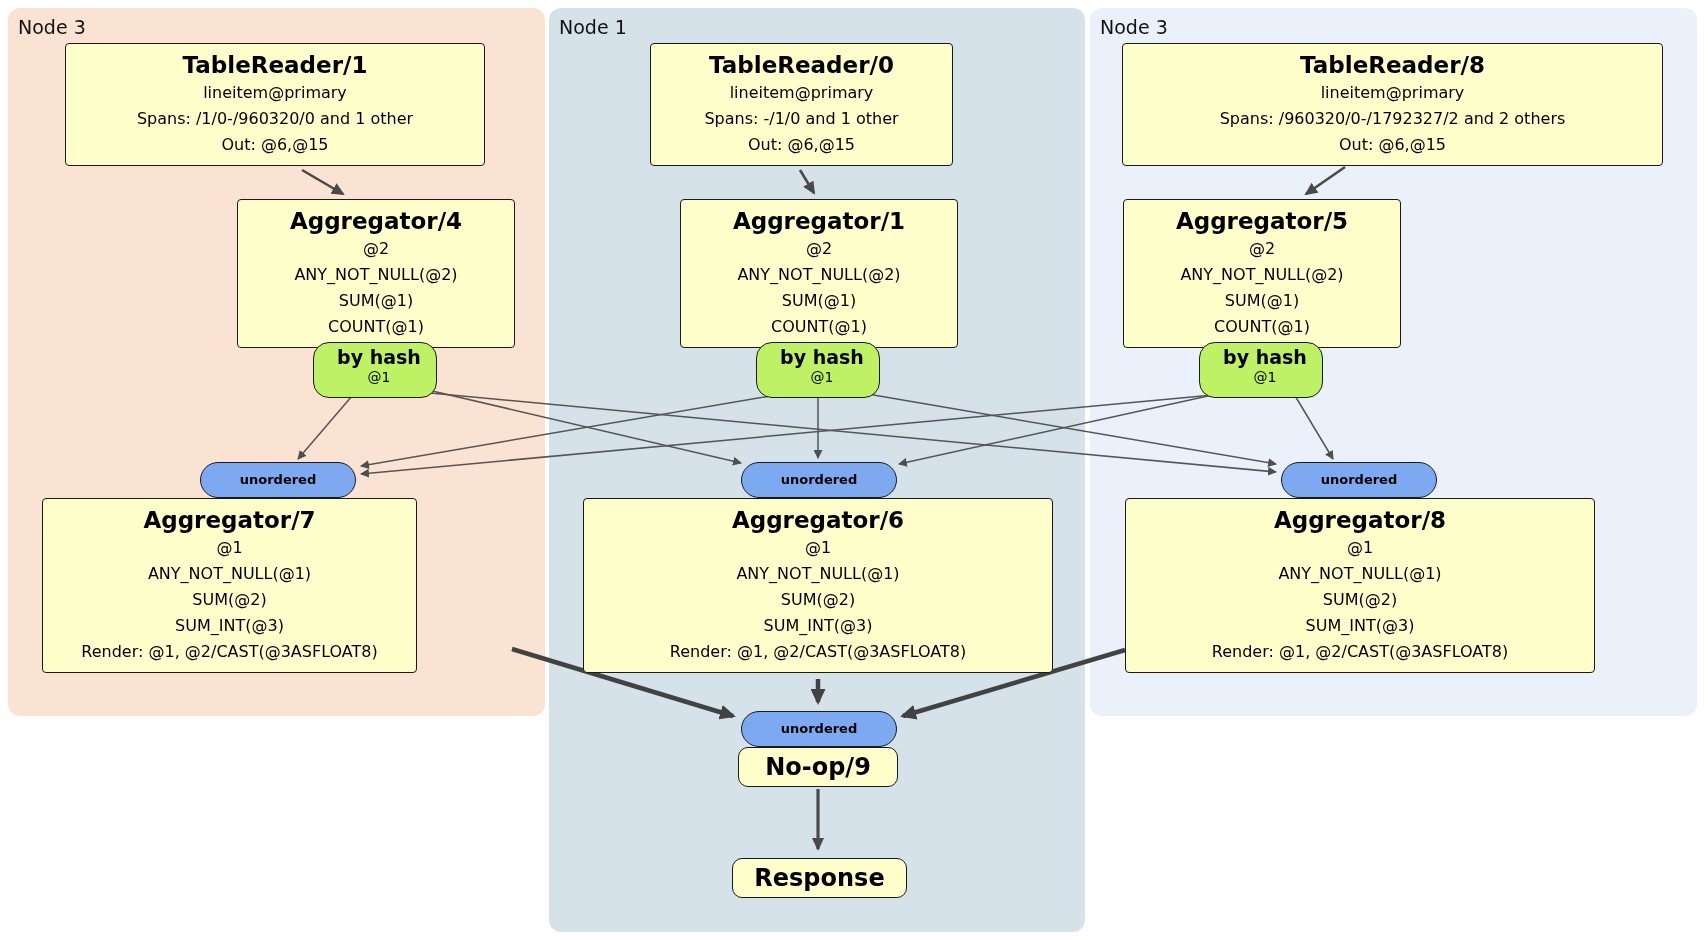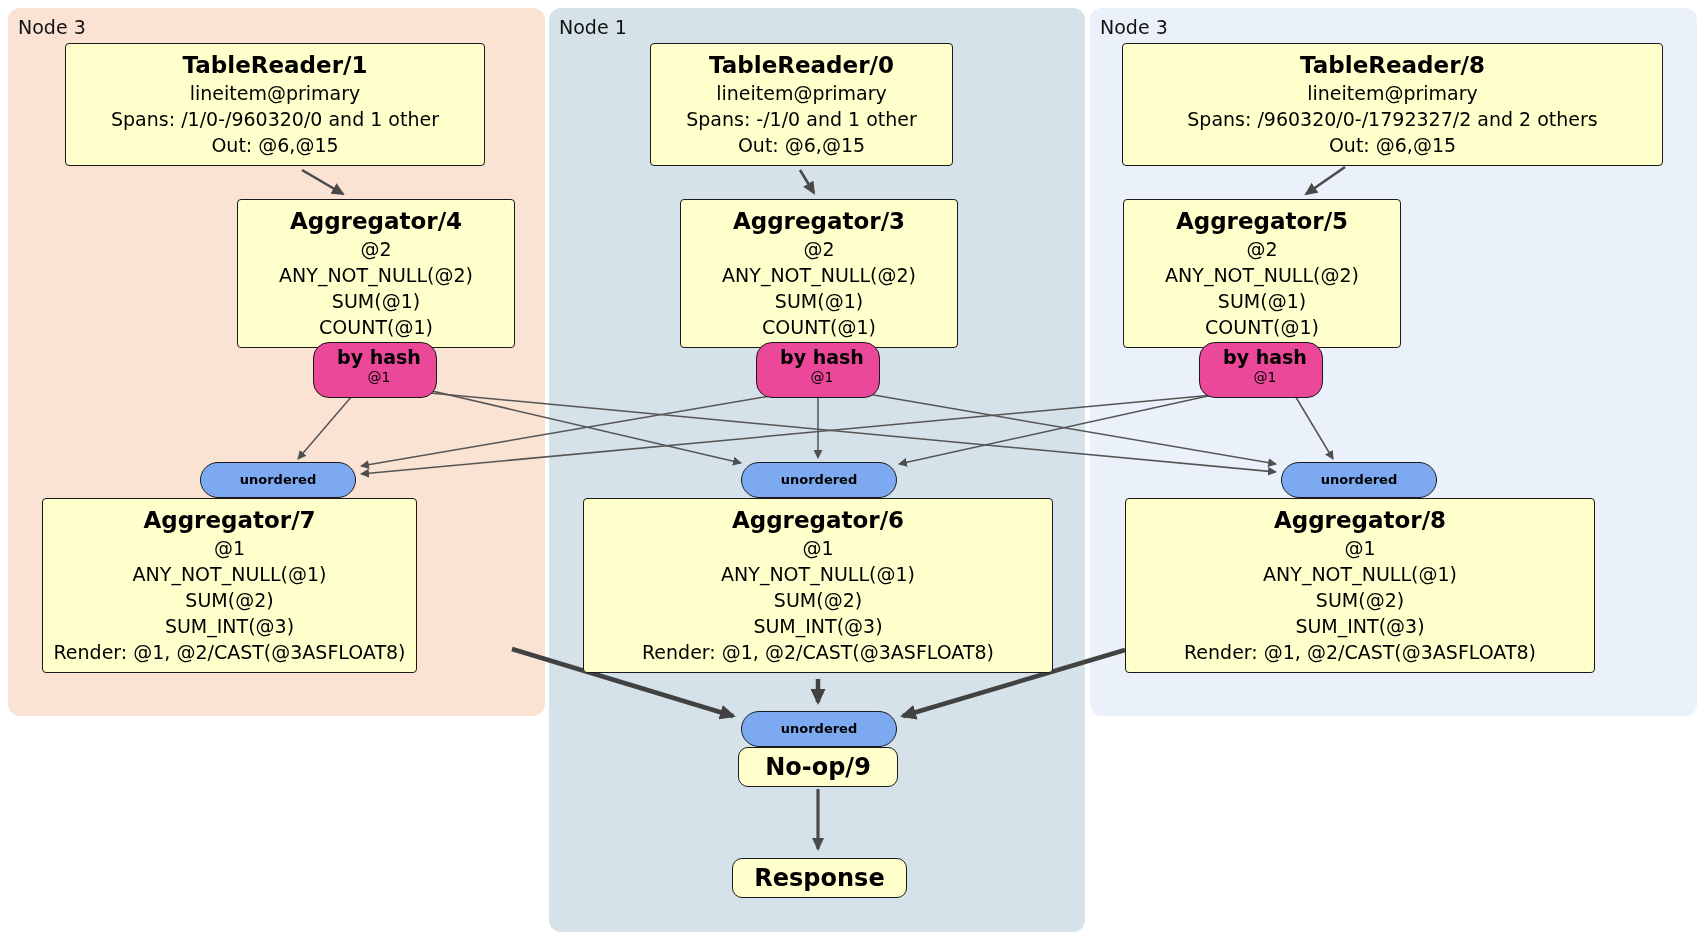--- a/index.html
+++ b/index.html
@@ -4,22 +4,22 @@
 <style>
   html,body{margin:0;padding:0;background:#ffffff;}
   body{font-family:"DejaVu Sans","Liberation Sans",sans-serif;}
   #canvas{position:relative;width:1708px;height:940px;background:#ffffff;overflow:hidden;}
   .region{position:absolute;border-radius:12px;z-index:0;}
   .region-label{position:absolute;top:8px;left:10px;font-size:19px;color:#111;}
   #edges{position:absolute;left:0;top:0;z-index:1;}
   .pbox{position:absolute;background:#ffffcc;border:1.6px solid #1a1a1a;border-radius:4px;
         padding:7px 10px;text-align:center;z-index:2;box-sizing:border-box;color:#000;}
   .ptitle{font-weight:bold;font-size:23px;line-height:29px;white-space:nowrap;}
-  .pline{font-size:19px;line-height:26px;white-space:nowrap;text-align:center;}
-  .router{position:absolute;background:#ec4899;border:1.6px solid #1a1a1a;border-radius:16px;
+  .pline{font-size:16px;line-height:26px;white-space:nowrap;text-align:center;}
+  .router{position:absolute;background:#bef264;border:1.6px solid #1a1a1a;border-radius:16px;
           text-align:center;z-index:3;padding:3px 0 4px 8px;box-sizing:border-box;color:#000;}
   .router-label{font-weight:bold;font-size:19px;line-height:23px;}
   .router-key{font-size:14px;line-height:16px;}
   .sync{position:absolute;background:#7da9f1;border:1.6px solid #1a1a1a;border-radius:18px;
         text-align:center;z-index:3;font-weight:bold;font-size:13px;line-height:33px;
         box-sizing:border-box;color:#000;}
   .bigbox{position:absolute;background:#ffffcc;border:1.6px solid #1a1a1a;border-radius:10px;
           text-align:center;z-index:2;font-weight:bold;font-size:24px;line-height:36px;
           padding:1px 0;box-sizing:border-box;color:#000;}
 </style>
@@ -100,21 +100,21 @@
   </div>
 
   <div class="pbox" style="left:237px;top:199px;width:278px;">
     <div class="ptitle">Aggregator/4</div>
     <div class="pline">@2</div>
     <div class="pline">ANY_NOT_NULL(@2)</div>
     <div class="pline">SUM(@1)</div>
     <div class="pline">COUNT(@1)</div>
   </div>
   <div class="pbox" style="left:680px;top:199px;width:278px;">
-    <div class="ptitle">Aggregator/3</div>
+    <div class="ptitle">Aggregator/1</div>
     <div class="pline">@2</div>
     <div class="pline">ANY_NOT_NULL(@2)</div>
     <div class="pline">SUM(@1)</div>
     <div class="pline">COUNT(@1)</div>
   </div>
   <div class="pbox" style="left:1123px;top:199px;width:278px;">
     <div class="ptitle">Aggregator/5</div>
     <div class="pline">@2</div>
     <div class="pline">ANY_NOT_NULL(@2)</div>
     <div class="pline">SUM(@1)</div>

